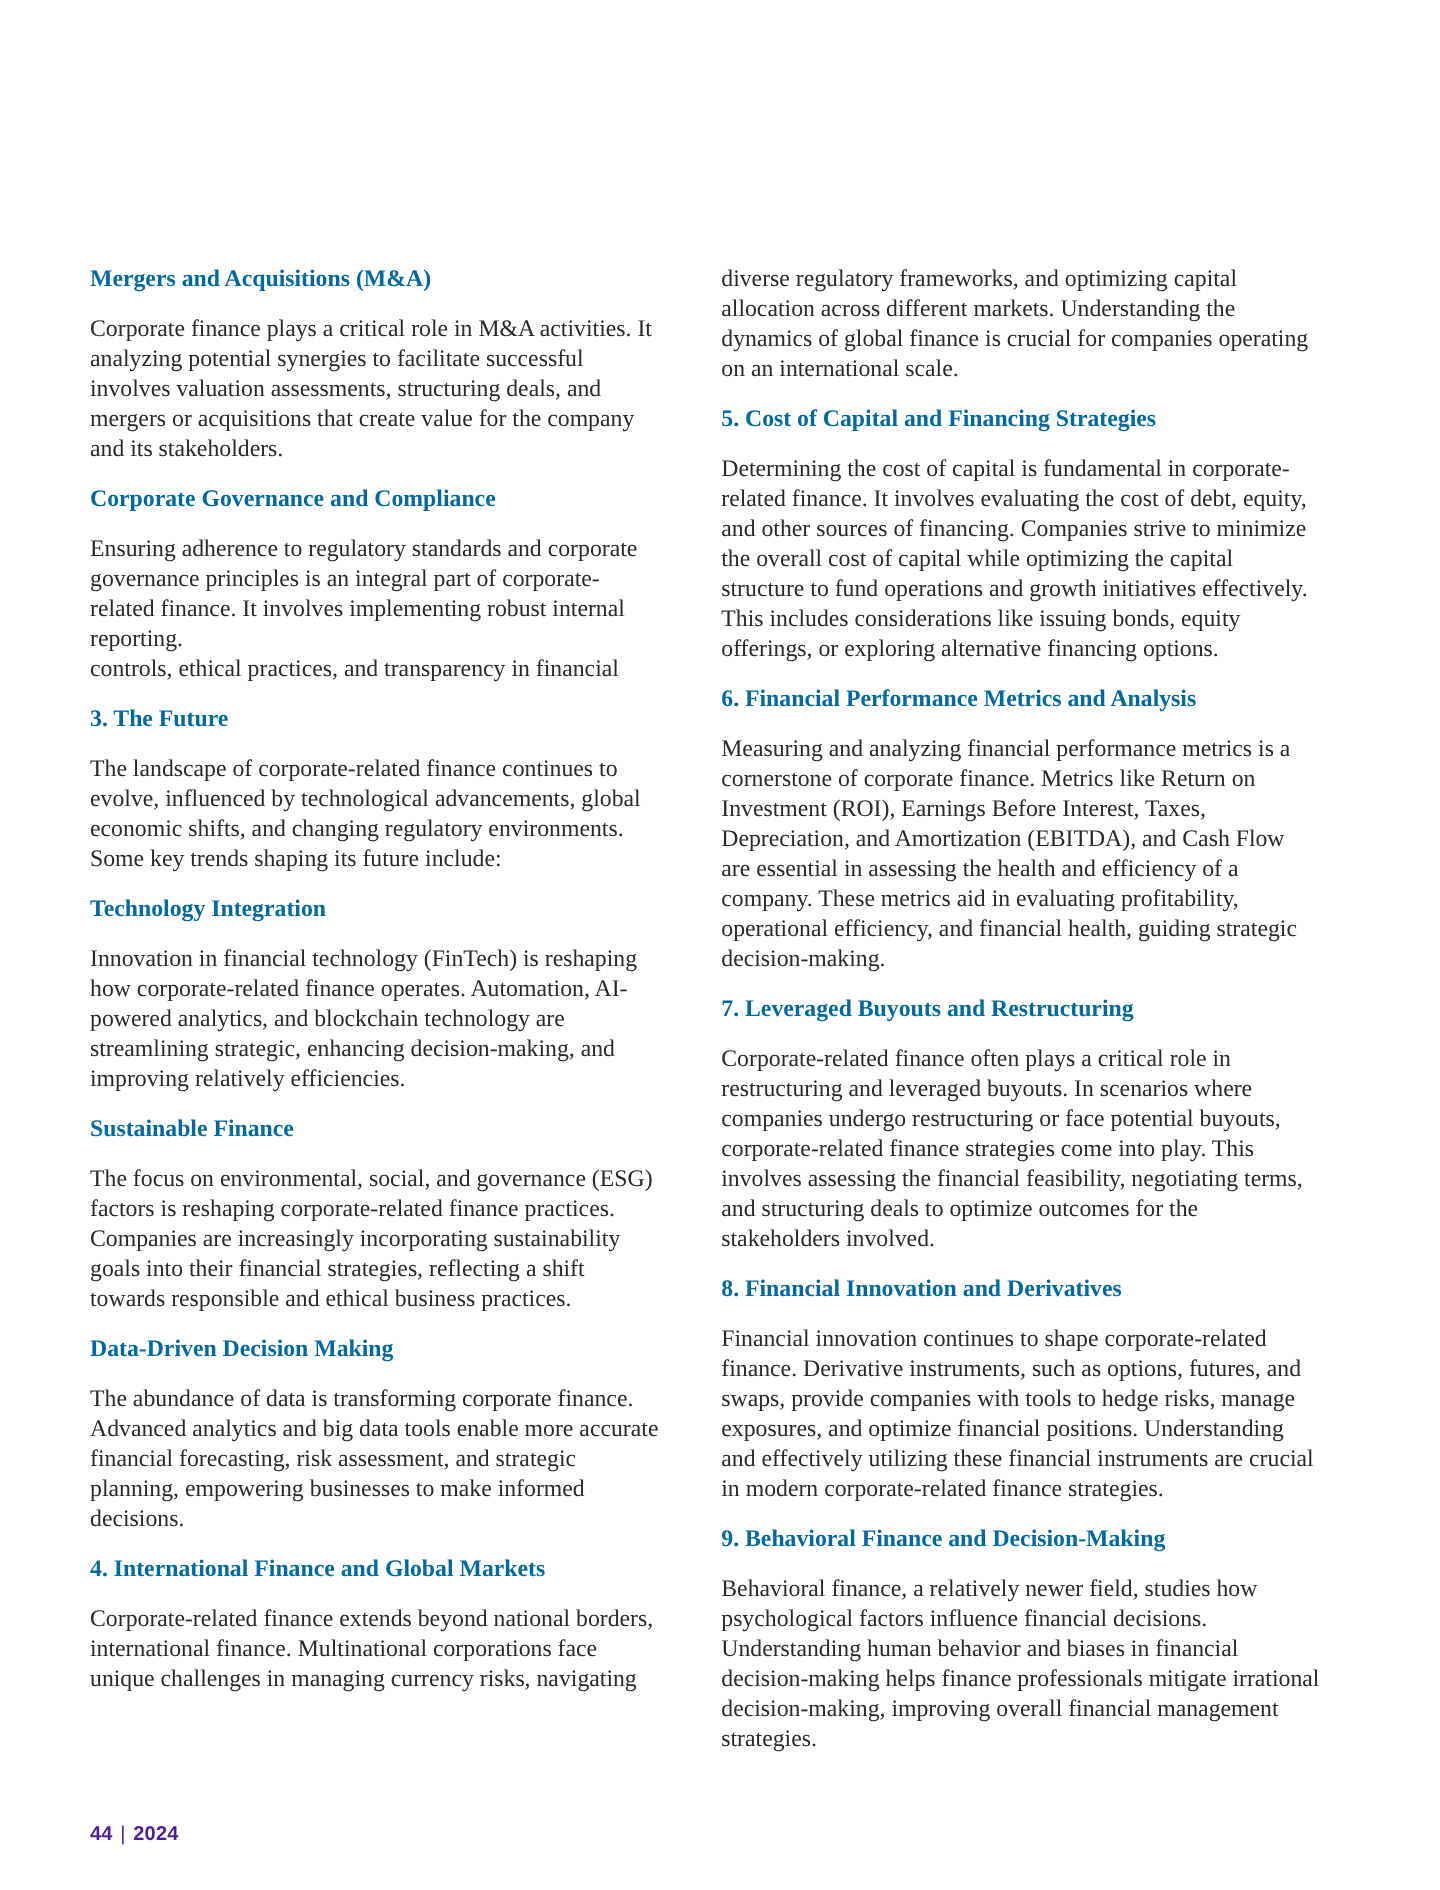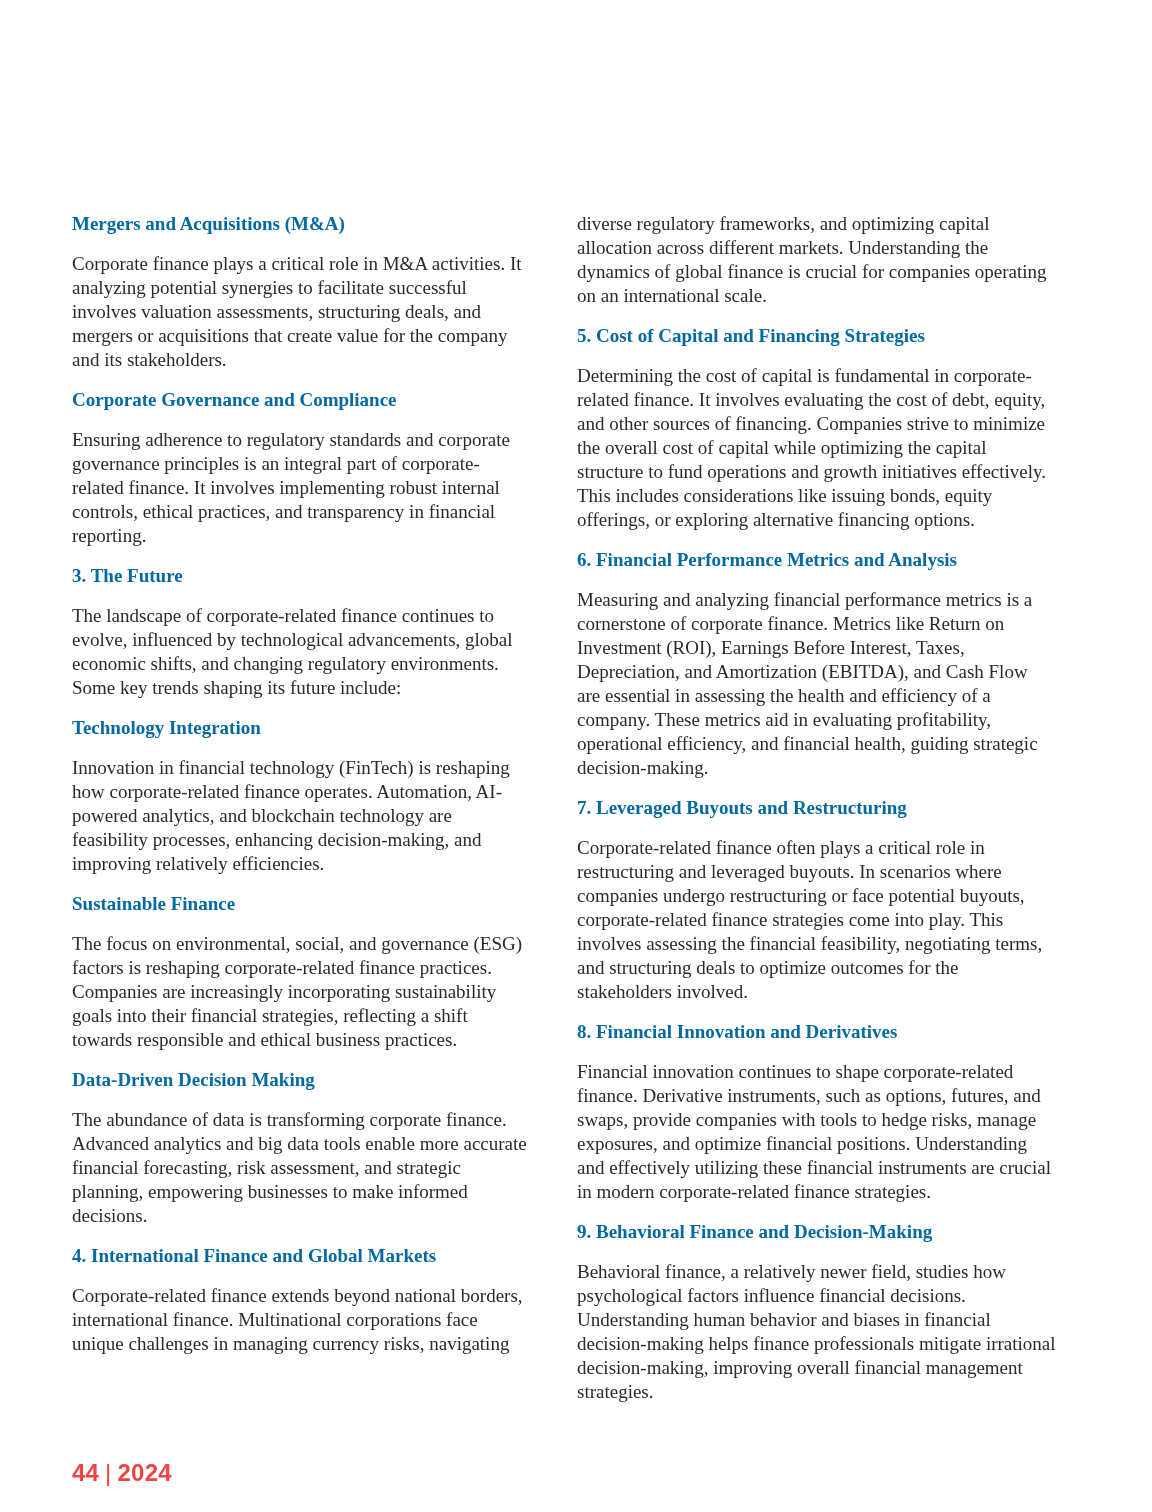--- a/index.html
+++ b/index.html
@@ -4,57 +4,57 @@
 <style>
   html, body { margin: 0; padding: 0; background: #ffffff; }
   body { width: 1152px; height: 1512px; position: relative; overflow: hidden; }
   .page { position: absolute; left: 0; top: 0; width: 1152px; height: 1512px; background: #ffffff; }
   .col { position: absolute; top: 212px; font-family: "Liberation Serif", serif; color: #2a2a2a; }
   .col-left { left: 72px; width: 490px; }
   .col-right { left: 577px; top: 212px; width: 510px; }
   .heading { font-weight: bold; font-size: 19px; line-height: 24px; margin: 0 0 16px 0; color: #0369a1; }
   .para { font-size: 19px; line-height: 24px; margin: 0 0 16px 0; }
   .line { display: block; white-space: nowrap; }
-  .footer { position: absolute; left: 72px; top: 1459px; font-family: "Liberation Sans", sans-serif; font-weight: bold; font-size: 24px; color: #ef4444; letter-spacing: 0.2px; }
+  .footer { position: absolute; left: 72px; top: 1459px; font-family: "Liberation Sans", sans-serif; font-weight: bold; font-size: 16px; color: #4c1d95; letter-spacing: 0.2px; }
   .footer .sep { font-weight: normal; margin: 0 6px; }
 </style>
 </head>
 <body>
 
 <div class="page">
   <div class="col col-left">
       <div class="heading">Mergers and Acquisitions (M&amp;A)</div>
       <div class="para">
         <span class="line">Corporate finance plays a critical role in M&amp;A activities. It</span>
         <span class="line">analyzing potential synergies to facilitate successful</span>
         <span class="line">involves valuation assessments, structuring deals, and</span>
         <span class="line">mergers or acquisitions that create value for the company</span>
         <span class="line">and its stakeholders.</span>
       </div>
       <div class="heading">Corporate Governance and Compliance</div>
       <div class="para">
         <span class="line">Ensuring adherence to regulatory standards and corporate</span>
         <span class="line">governance principles is an integral part of corporate-</span>
         <span class="line">related finance. It involves implementing robust internal</span>
+        <span class="line">reporting.</span>
         <span class="line">controls, ethical practices, and transparency in financial</span>
-        <span class="line">reporting.</span>
       </div>
       <div class="heading">3. The Future</div>
       <div class="para">
         <span class="line">The landscape of corporate-related finance continues to</span>
         <span class="line">evolve, influenced by technological advancements, global</span>
         <span class="line">economic shifts, and changing regulatory environments.</span>
         <span class="line">Some key trends shaping its future include:</span>
       </div>
       <div class="heading">Technology Integration</div>
       <div class="para">
         <span class="line">Innovation in financial technology (FinTech) is reshaping</span>
         <span class="line">how corporate-related finance operates. Automation, AI-</span>
         <span class="line">powered analytics, and blockchain technology are</span>
-        <span class="line">feasibility processes, enhancing decision-making, and</span>
+        <span class="line">streamlining strategic, enhancing decision-making, and</span>
         <span class="line">improving relatively efficiencies.</span>
       </div>
       <div class="heading">Sustainable Finance</div>
       <div class="para">
         <span class="line">The focus on environmental, social, and governance (ESG)</span>
         <span class="line">factors is reshaping corporate-related finance practices.</span>
         <span class="line">Companies are increasingly incorporating sustainability</span>
         <span class="line">goals into their financial strategies, reflecting a shift</span>
         <span class="line">towards responsible and ethical business practices.</span>
       </div>

